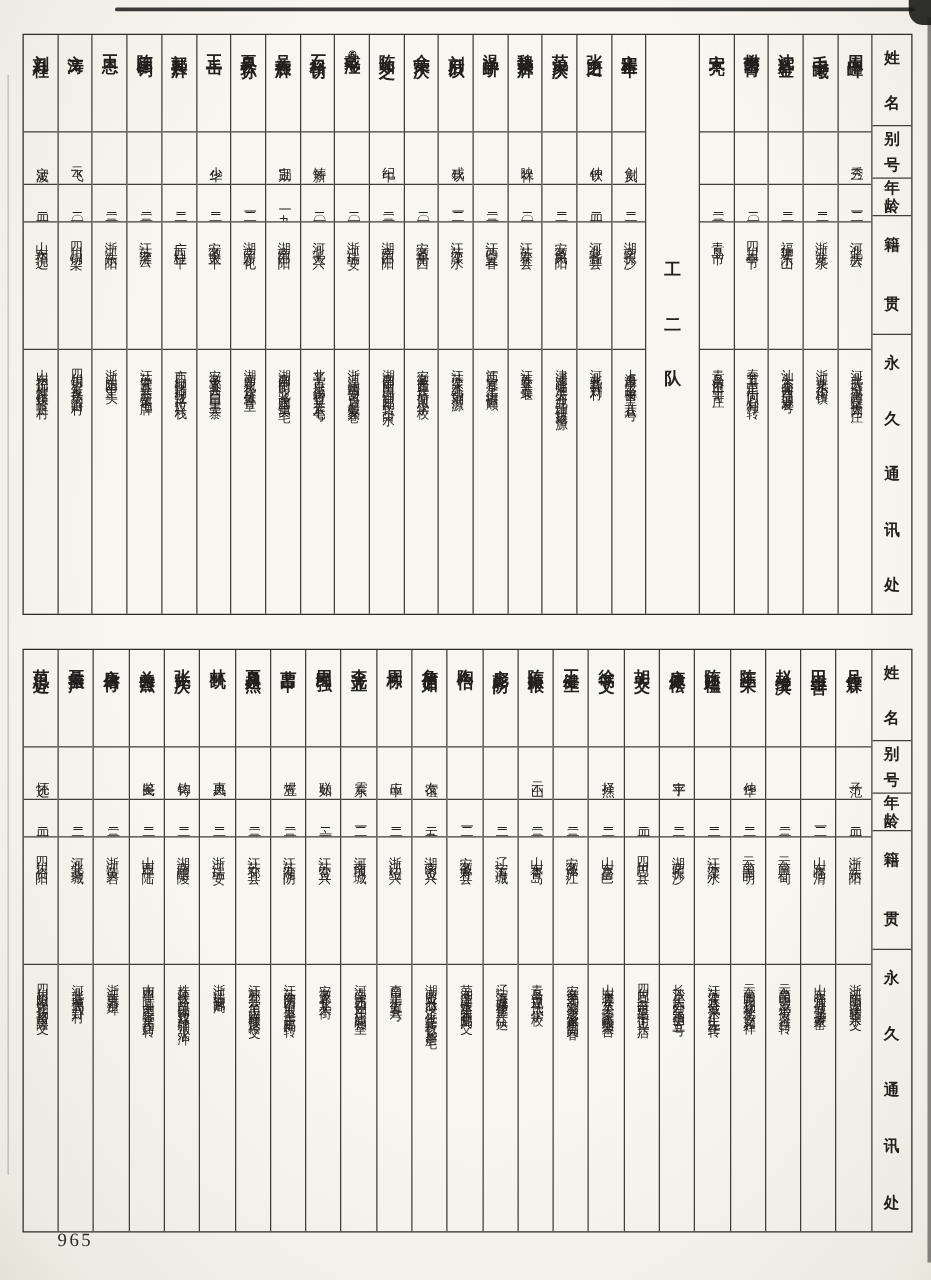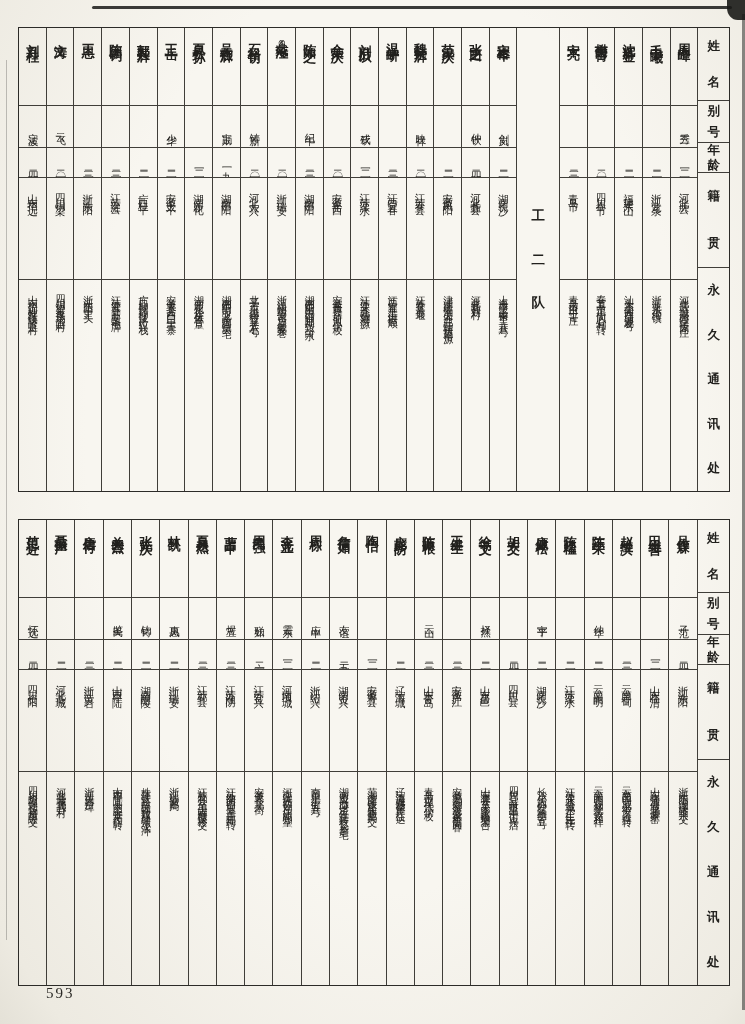--- a/index.html
+++ b/index.html
@@ -904,13 +904,13 @@
       </div>
       <div class="cell row-origin origin-cell">
         <span class="vtxt origin-text">四川资阳</span>
       </div>
       <div class="cell row-addr addr-cell">
         <span class="vtxt addr-text">四川资阳保和场裕昌隆交</span>
       </div>
     </div>
   </div>
 
-<div class="page-number">593</div>
+<div class="page-number">965</div>
 
 </body></html>

